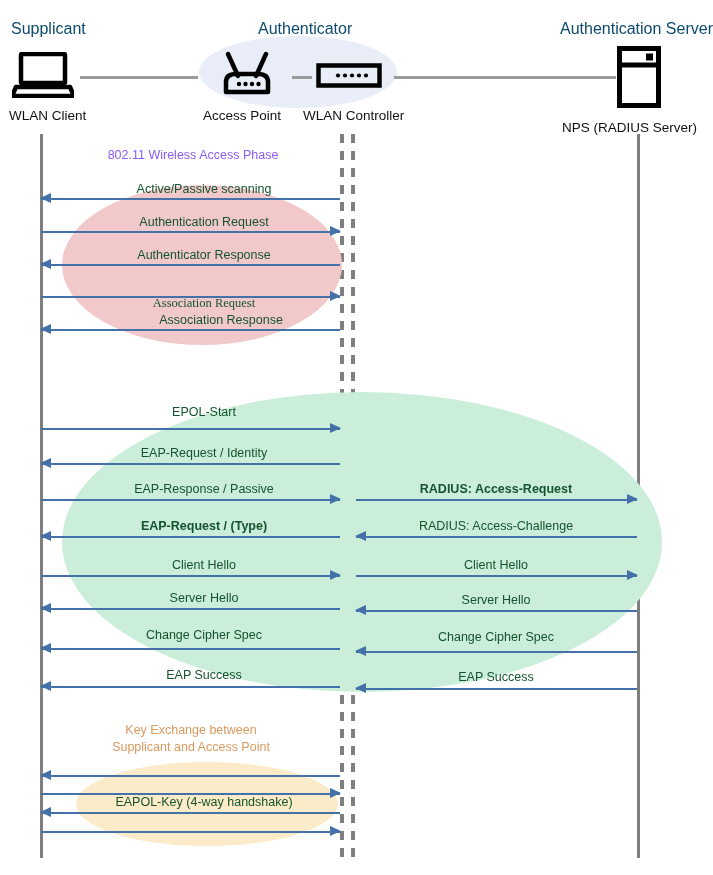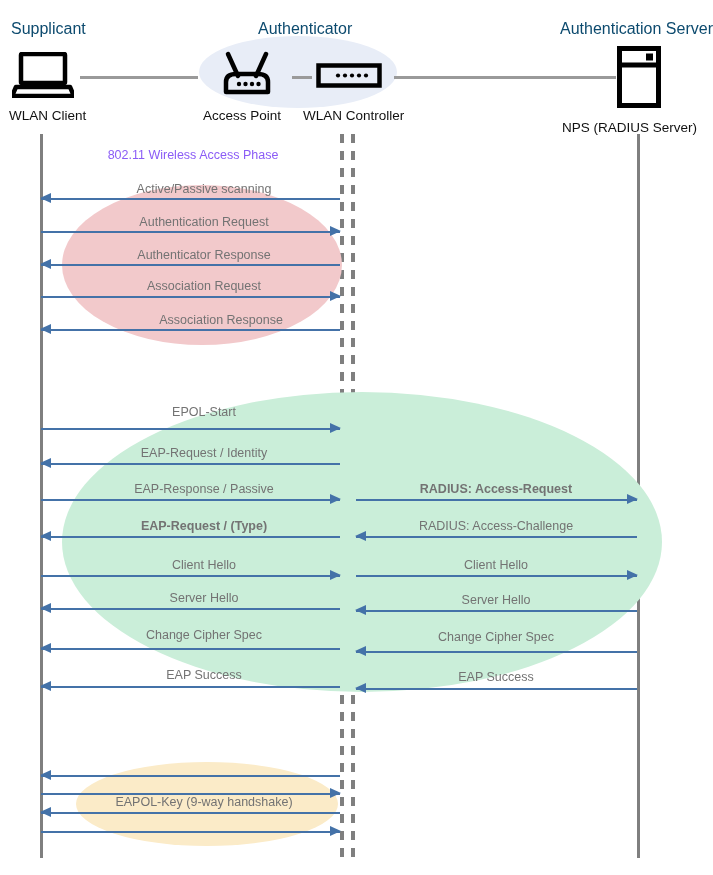--- a/index.html
+++ b/index.html
@@ -33,21 +33,21 @@
   
   .phase-label{position:absolute;font-size:12.5px;text-align:center;line-height:17px;white-space:pre-line;}
 
   
   .msg{position:absolute;height:0;}
   .msg .shaft{position:absolute;left:0;top:0;height:1.6px;background:#4472a8;width:100%;}
   .msg .head{position:absolute;top:-5px;width:0;height:0;
              border-top:5.5px solid transparent;border-bottom:5.5px solid transparent;}
   .msg.to-right .head{right:-1px;border-left:11px solid #4472a8;}
   .msg.to-left  .head{left:-1px; border-right:11px solid #4472a8;}
-  .msg-label{position:absolute;font-size:12.5px;color:#737373;text-align:right;
+  .msg-label{position:absolute;font-size:12.5px;color:#14532d;text-align:right;
              white-space:nowrap;transform:translateX(-50%);}
 </style>
 </head>
 <body>
 
 <div id="stage">
 
   <div class="auth-blob"></div>
 
   <div class="link-line" style="left:80px;top:76px;width:118px;"></div>
@@ -104,20 +104,22 @@
   <div class="lifeline" style="left:40px;top:134px;height:724px;"></div>
   <div class="lifeline-dash" style="left:340px;top:134px;height:724px;"></div>
   <div class="lifeline-dash" style="left:351px;top:134px;height:724px;"></div>
   <div class="lifeline" style="left:637px;top:134px;height:724px;"></div>
 
   <div class="blob blob-red" style="left:62px;top:185px;width:280px;height:160px;"></div>
   <div class="blob blob-green" style="left:62px;top:392px;width:600px;height:300px;"></div>
   <div class="blob blob-orange" style="left:76px;top:762px;width:262px;height:84px;"></div>
 
   <div class="phase-label" style="left:86px;top:147px;width:214px;color:#8b5cf6;">802.11 Wireless Access Phase</div>
+  <div class="phase-label" style="left:85px;top:722px;width:212px;color:#d99a5e;">Key Exchange between
+Supplicant and Access Point</div>
 
   <div class="msg to-left" style="left:41px;top:198px;width:299px;">
       <div class="shaft"></div>
       <div class="head"></div>
     </div>
   <div class="msg-label" style="left:204px;top:182px;">Active/Passive scanning</div>
 
   <div class="msg to-right" style="left:41px;top:231px;width:299px;">
       <div class="shaft"></div>
       <div class="head"></div>
@@ -127,21 +129,21 @@
   <div class="msg to-left" style="left:41px;top:264px;width:299px;">
       <div class="shaft"></div>
       <div class="head"></div>
     </div>
   <div class="msg-label" style="left:204px;top:248px;">Authenticator Response</div>
 
   <div class="msg to-right" style="left:41px;top:296px;width:299px;">
       <div class="shaft"></div>
       <div class="head"></div>
     </div>
-  <div class="msg-label" style="left:204px;top:279px;">Association Request</div>
+  <div class="msg-label" style="left:204px;top:296px;font-family:Liberation Serif, serif;">Association Request</div>
 
   <div class="msg to-left" style="left:41px;top:329px;width:299px;">
       <div class="shaft"></div>
       <div class="head"></div>
     </div>
   <div class="msg-label" style="left:204px;top:313px;margin-left:17px;">Association Response</div>
 
   <div class="msg to-right" style="left:41px;top:428px;width:299px;">
       <div class="shaft"></div>
       <div class="head"></div>
@@ -227,21 +229,21 @@
   <div class="msg-label" style="left:496px;top:670px;">EAP Success</div>
 
   <div class="msg to-left" style="left:41px;top:775px;width:299px;">
       <div class="shaft"></div>
       <div class="head"></div>
     </div>
   <div class="msg to-right" style="left:41px;top:793px;width:299px;">
       <div class="shaft"></div>
       <div class="head"></div>
     </div>
-  <div class="msg-label" style="left:204px;top:795px;">EAPOL-Key (9-way handshake)</div>
+  <div class="msg-label" style="left:204px;top:795px;">EAPOL-Key (4-way handshake)</div>
   <div class="msg to-left" style="left:41px;top:812px;width:299px;">
       <div class="shaft"></div>
       <div class="head"></div>
     </div>
   <div class="msg to-right" style="left:41px;top:831px;width:299px;">
       <div class="shaft"></div>
       <div class="head"></div>
     </div>
 
 </div>

